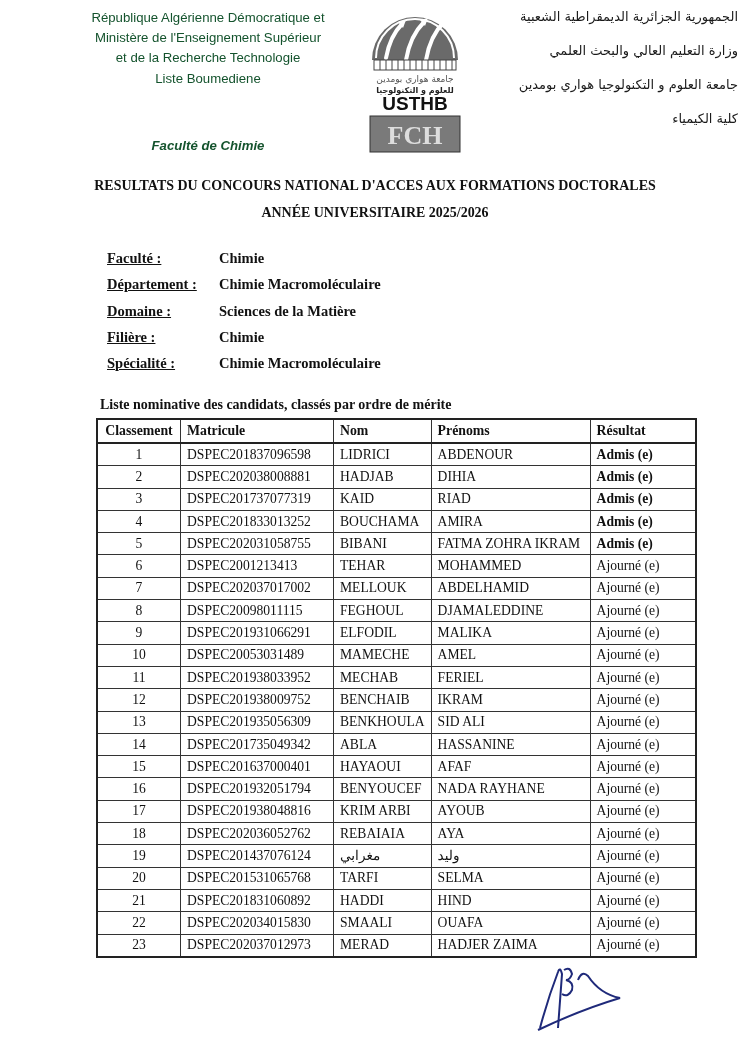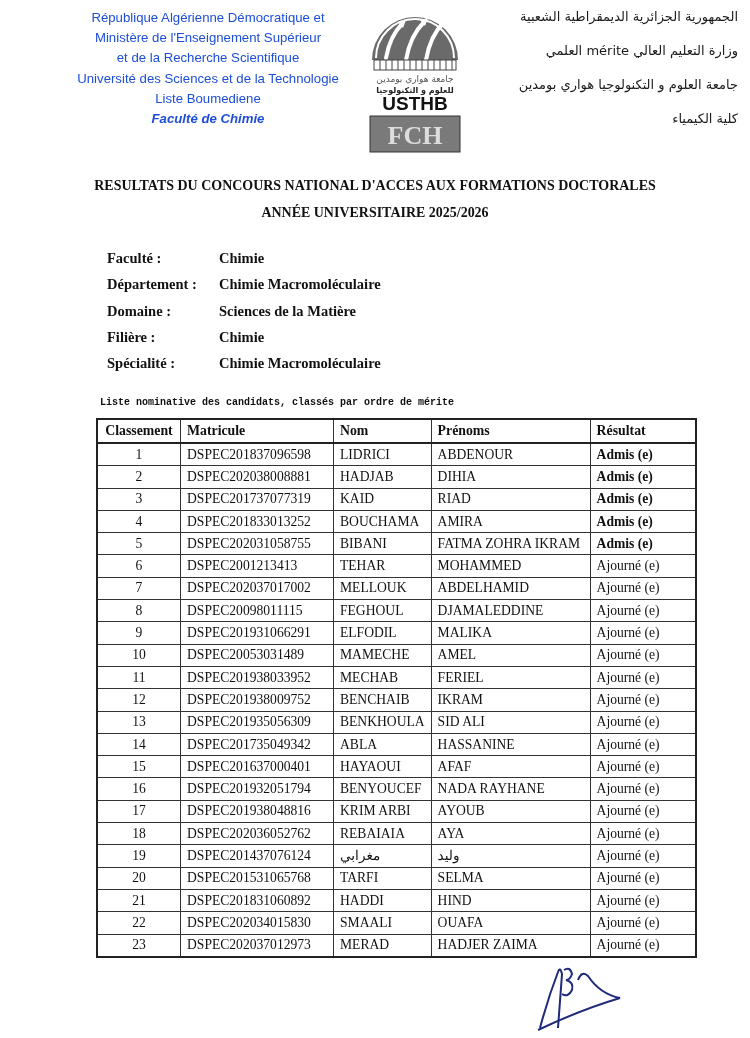--- a/index.html
+++ b/index.html
@@ -1,52 +1,51 @@
 <!DOCTYPE html>
 <html><head>
 <meta charset="utf-8">
 <style>
   html, body { margin:0; padding:0; background:#ffffff; }
   body { width:750px; height:1038px; position:relative; overflow:hidden; color:#111; }
   .hdr-left { position:absolute; left:62px; top:8px; width:292px; text-align:center;
-    font-family:"Liberation Sans", sans-serif; font-size:13.2px; line-height:20.2px; color:#1d4ed8; }
-  .hdr-left .fac { font-weight:bold; font-style:italic; }
+    font-family:"Liberation Sans", sans-serif; font-size:13.2px; line-height:20.2px; color:#14532d; }
+  .hdr-left .fac { font-weight:bold; font-style:italic;margin-top:47px; }
   .hdr-right { position:absolute; left:480px; top:6px; width:258px; text-align:right; direction:rtl;
     font-family:"DejaVu Sans", sans-serif; font-size:13px; color:#1a1a1a; }
   .hdr-right div { height:34px; line-height:22px; }
   .logo { position:absolute; left:368px; top:6px; width:94px; height:148px; }
   .title { position:absolute; left:60px; width:630px; text-align:center;
     font-family:"Liberation Serif", serif; font-weight:bold; font-size:15.2px; letter-spacing:0px; transform:scaleX(0.92); transform-origin:center; }
   .t1 { top:176px; } .t2 { top:203px; }
   .info { position:absolute; left:107px; top:250px; font-family:"Liberation Serif", serif; font-weight:bold; font-size:14.5px; }
   .info .row { height:26.3px; display:flex; }
-  .info .k { width:112px; }
-  .list-caption { position:absolute; left:100px; top:397px; font-family:Liberation Mono, monospace; font-weight:bold; font-size:10px; }
+  .info .k { width:112px;text-decoration:underline; }
+  .list-caption { position:absolute; left:100px; top:397px; font-family:Liberation Serif, serif; font-weight:bold; font-size:14px; }
   table { position:absolute; left:96px; top:418px; border-collapse:collapse; border:2.5px double #222;
     font-family:"Liberation Serif", serif; font-size:13.6px; }
   td, th { border:1px solid #333; padding:0 6px; height:21.3px; white-space:nowrap; }
   th { font-weight:bold; text-align:left; height:22px; font-size:13.8px; }
   th.c1 { text-align:center; }
   .c1 { width:70px; text-align:center; }
   .c2 { width:140px;border-radius:12px; }
   .c3 { width:84px;margin-top:31px; }
   .c4 { width:146px;margin-top:43px; }
   .c5 { width:92px;border-radius:11px; }
   tr.hrow th { border-bottom:2.5px double #222; }
   .admis { font-weight:bold;font-family:Liberation Serif, serif; }
   .sig { position:absolute; left:530px; top:958px; }
 </style>
 </head>
 <body>
 
 <div class="hdr-left">
   <div>République Algérienne Démocratique et</div>
   <div>Ministère de l'Enseignement Supérieur</div>
-  <div>et de la Recherche Scientifique</div>
-  <div>Université des Sciences et de la Technologie</div>
+  <div>et de la Recherche Technologie</div>
   <div>Liste Boumediene</div>
   <div class="fac">Faculté de Chimie</div>
 </div>
 
 <div class="logo">
   <svg width="94" height="148" viewBox="0 0 94 148">
     <path d="M4 54 A43 43 0 0 1 90 54 Z" fill="#6a6a6a"></path>
     <path d="M8 52 A39 39 0 0 1 86 52" fill="none" stroke="#fff" stroke-width="2"></path>
     <g stroke="#fff" stroke-width="4" fill="none" stroke-linecap="round">
       <path d="M18 52 Q22 30 34 18"></path>
@@ -77,21 +76,21 @@
     <text x="47" y="76" font-size="9" text-anchor="middle" fill="#555" font-family="DejaVu Sans, sans-serif" direction="rtl">جامعة هواري بومدين</text>
     <text x="47" y="87" font-size="8" text-anchor="middle" fill="#222" font-weight="bold" font-family="DejaVu Sans, sans-serif" direction="rtl">للعلوم و التكنولوجيا</text>
     <text x="47" y="104" font-size="19" text-anchor="middle" fill="#111" font-weight="bold" font-family="Liberation Sans, sans-serif">USTHB</text>
     <rect x="2" y="110" width="90" height="36" fill="#7a7a7a" stroke="#333"></rect>
     <text x="47" y="138" font-size="26" text-anchor="middle" fill="#ddd" font-weight="bold" font-family="Liberation Serif, serif">FCH</text>
   </svg>
 </div>
 
 <div class="hdr-right">
   <div>الجمهورية الجزائرية الديمقراطية الشعبية</div>
-  <div>وزارة التعليم العالي mérite العلمي</div>
+  <div>وزارة التعليم العالي والبحث العلمي</div>
   <div>جامعة العلوم و التكنولوجيا هواري بومدين</div>
   <div>كلية الكيمياء</div>
 </div>
 
 <div class="title t1">RESULTATS DU CONCOURS NATIONAL D'ACCES AUX FORMATIONS DOCTORALES</div>
 <div class="title t2">ANNÉE UNIVERSITAIRE 2025/2026</div>
 
 <div class="info">
   <div class="row">
       <span class="k">Faculté :</span>

